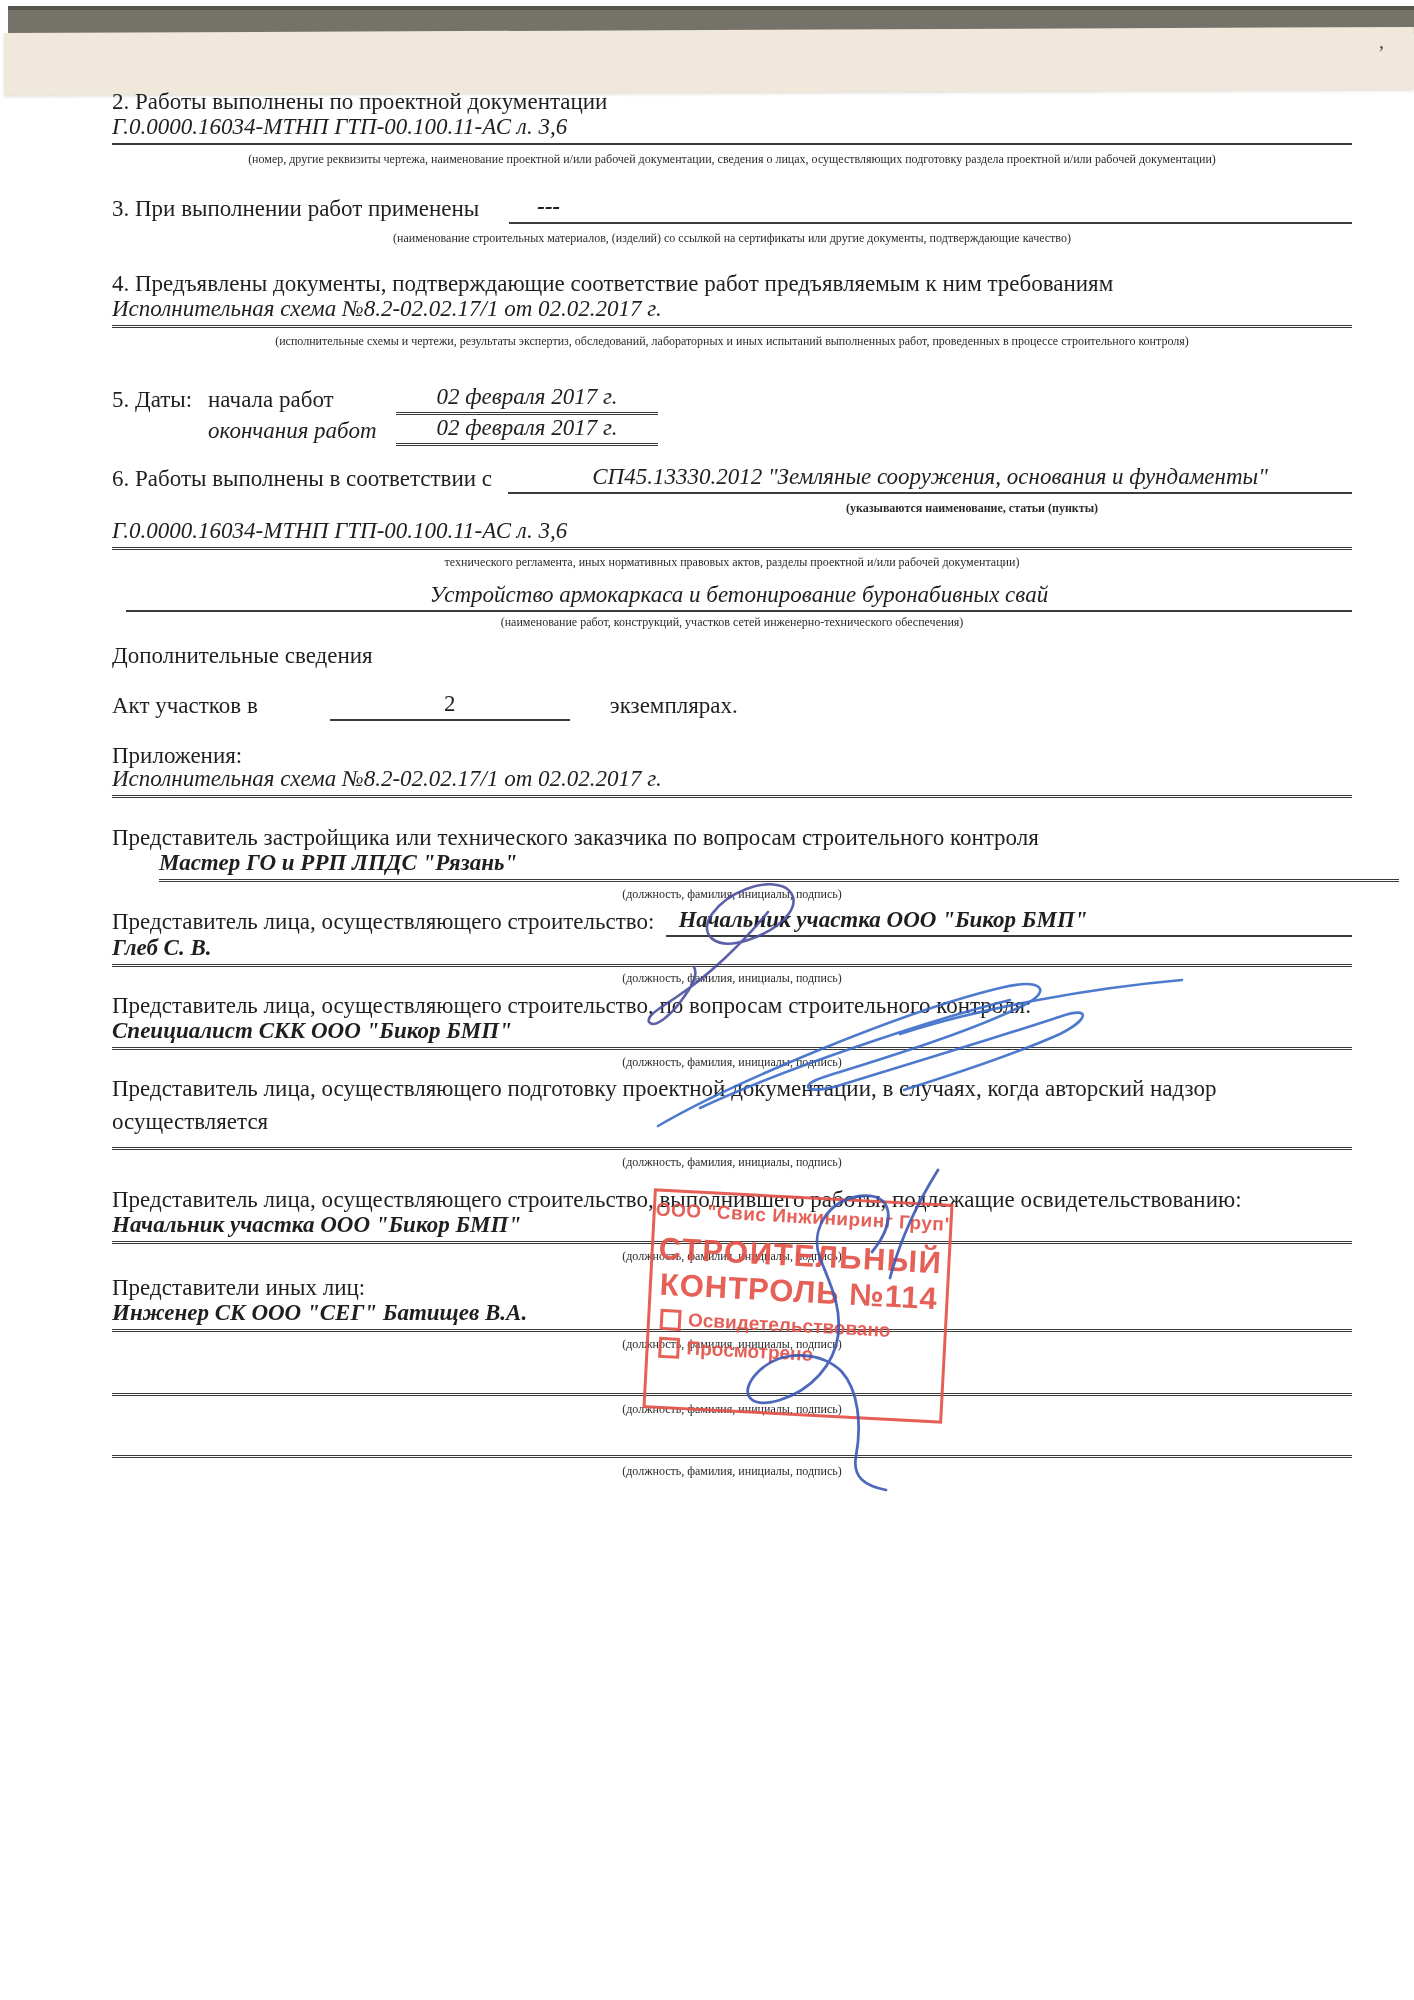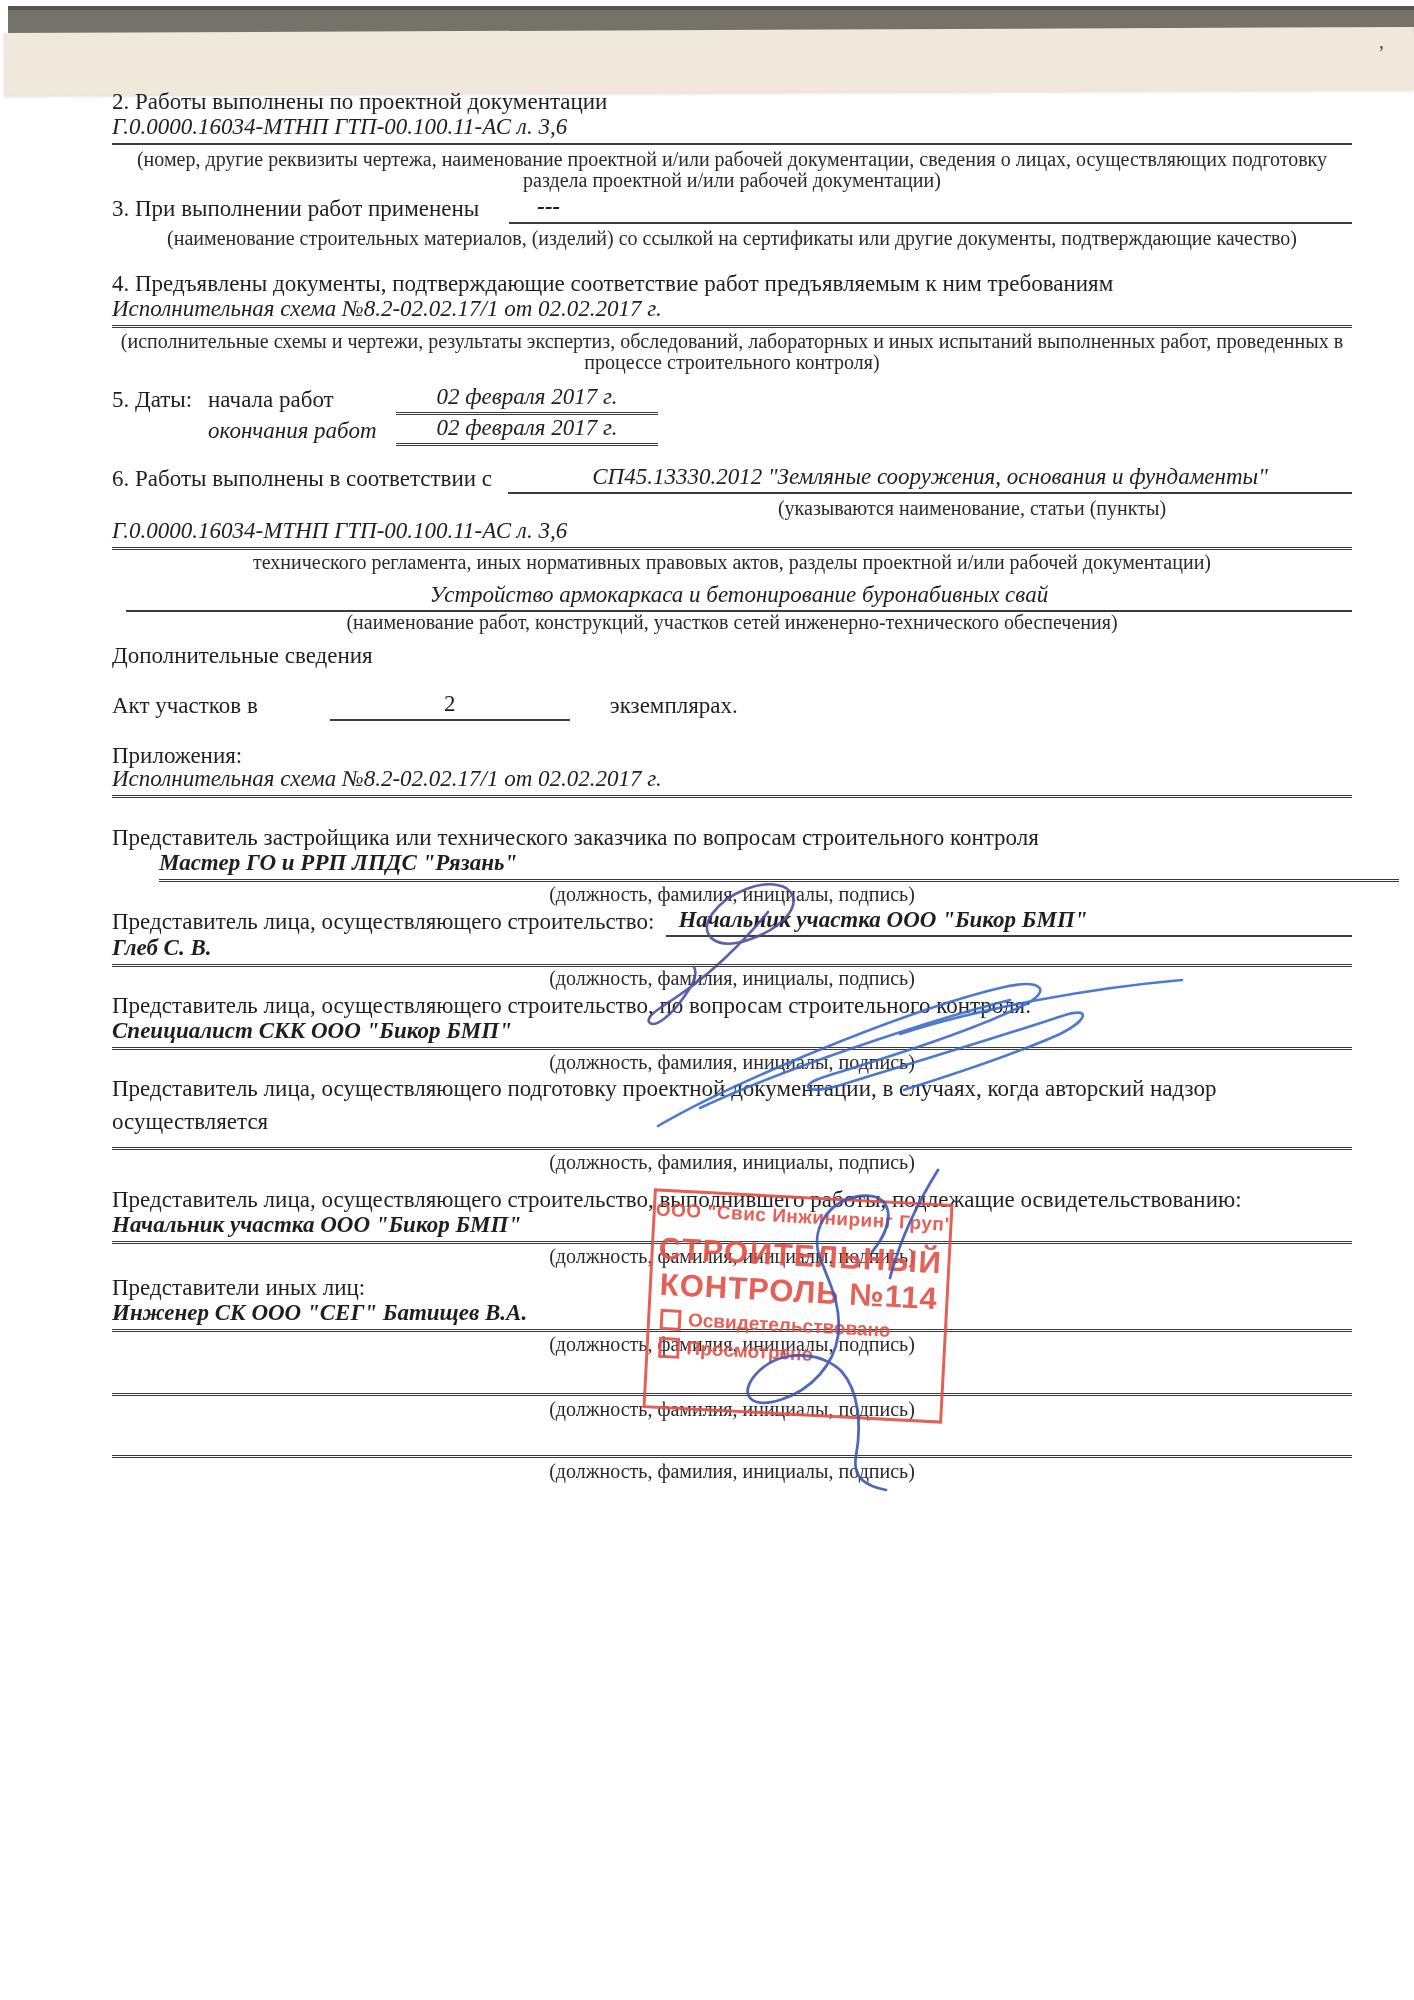--- a/index.html
+++ b/index.html
@@ -9,21 +9,21 @@
     font-family:"Liberation Serif", serif;
   }
   
   .scan-topbar{position:absolute;left:8px;top:6px;right:0;height:24px;background:#75726a;border-top:4px solid #56544d;}
   .scan-strip{position:absolute;left:4px;top:30px;right:0;height:62px;background:#f0e8da;transform:rotate(-0.25deg);box-shadow:0 2px 3px rgba(180,170,150,.35);}
   .scan-mark{position:absolute;color:#4a4a4a;font-size:20px;}
 
   #content{position:absolute;left:112px;top:0;width:1240px;}
   .blk{position:absolute;left:0;width:1240px;}
   .lbl{font-size:23px;line-height:31px;}
-  .cap{font-size:20px;line-height:21px;text-align:center;color:#2a2a2a;}
+  .cap{font-size:12px;line-height:21px;text-align:center;color:#2a2a2a;}
   .val{font-style:italic;font-size:23px;line-height:30px;}
   .val.b{font-weight:700;}
   .vline{border-bottom:2px solid #3c3c3c;}
   .vline.dbl{border-bottom:3px double #3a3a3a;}
   .row{display:flex;align-items:flex-end;}
   .fill{flex:1 1 auto;}
   .nowrap{white-space:nowrap;}
 
   
   .stamp{
@@ -79,21 +79,21 @@
       <div class="vline dbl" style="width:262px;text-align:center;"><span class="val">02 февраля 2017 г.</span></div>
     </div>
   </div>
 
   <div class="blk" style="top:462px;">
     <div class="row">
       <span class="lbl nowrap">6. Работы выполнены в соответствии с</span>
       <div class="fill vline" style="margin-left:16px;text-align:center;"><span class="val">СП45.13330.2012 "Земляные сооружения, основания и фундаменты"</span></div>
     </div>
   </div>
-  <div class="blk cap" style="top:498px;margin-left:480px;width:760px;">(указываются наименование, статьи (пункты)</div>
+  <div class="blk cap" style="top:498px;margin-left:480px;width:760px;font-weight:bold;">(указываются наименование, статьи (пункты)</div>
   <div class="blk vline dbl" style="top:516px;height:31px;"><span class="val">Г.0.0000.16034-МТНП  ГТП-00.100.11-АС л. 3,6</span></div>
   <div class="blk cap" style="top:552px;">технического регламента, иных нормативных правовых актов, разделы проектной и/или рабочей документации)</div>
 
   <div class="blk" style="top:580px;">
     <div class="row">
       <div class="fill vline" style="margin-left:14px;text-align:center;"><span class="val">Устройство армокаркаса и бетонирование буронабивных свай</span></div>
     </div>
   </div>
   <div class="blk cap" style="top:612px;">(наименование работ, конструкций, участков сетей инженерно-технического обеспечения)</div>
 

